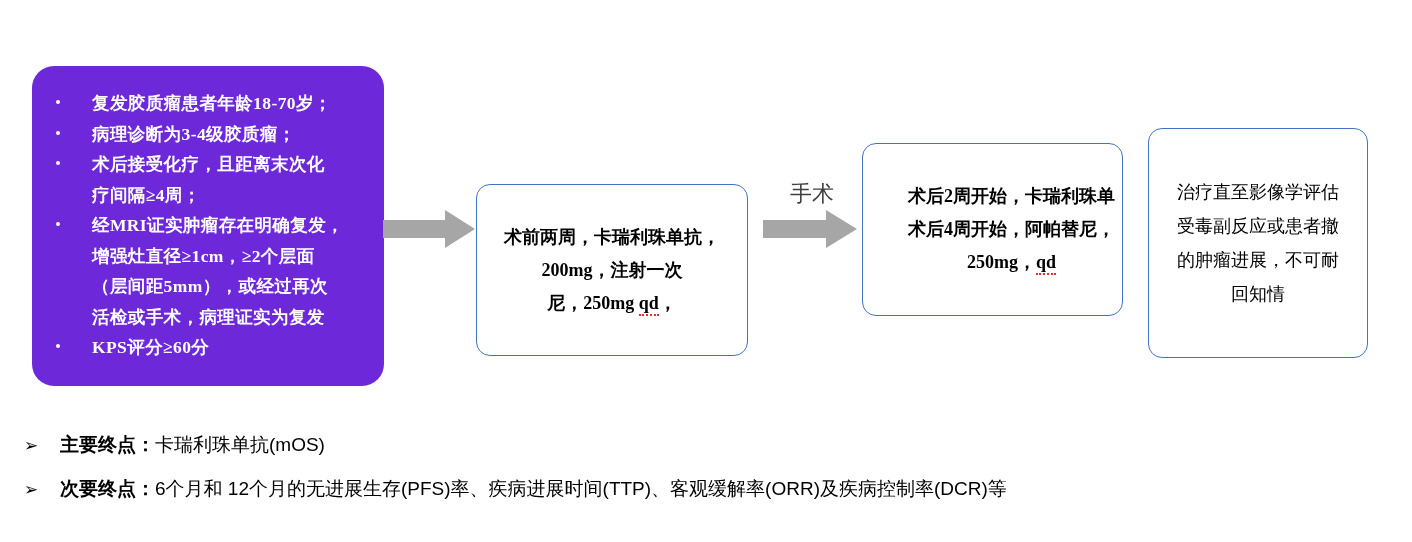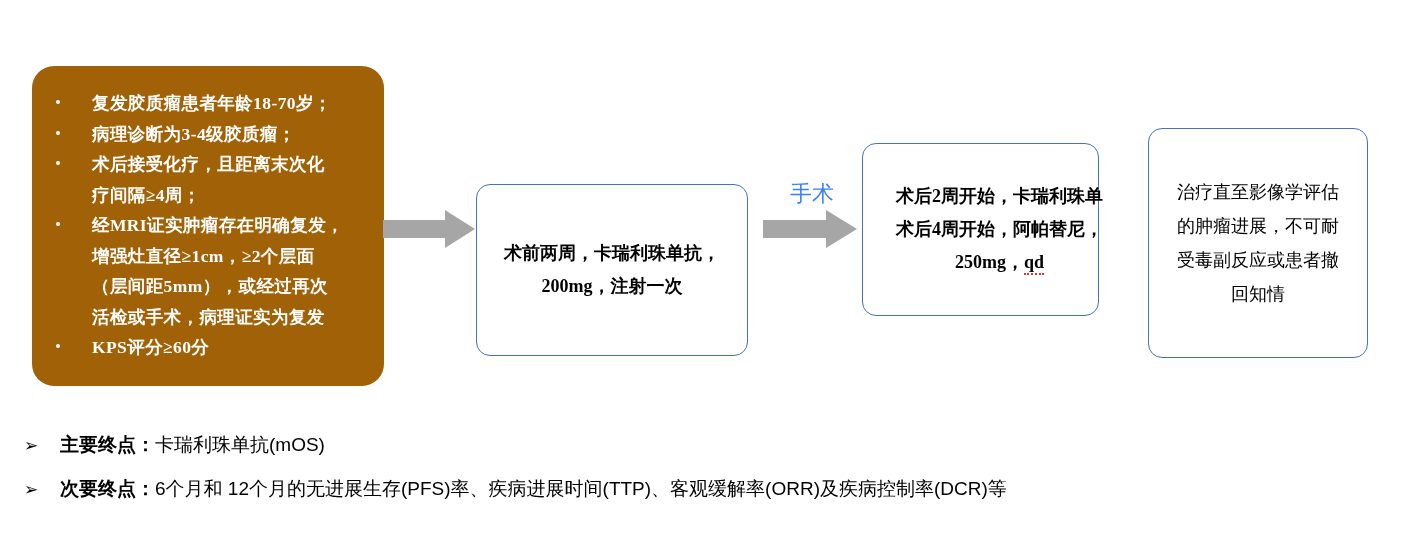--- a/index.html
+++ b/index.html
@@ -16,21 +16,21 @@
     color: #000000;
   }
 
   
   #eligibility-box {
     position: absolute;
     left: 32px;
     top: 66px;
     width: 352px;
     height: 320px;
-    background: #a16207;
+    background: #6d28d9;
     border-radius: 22px;
     box-sizing: border-box;
     color: #ffffff;
     padding: 22px 16px 10px 14px;
   }
   #eligibility-box .crit-list {
     list-style: none;
     margin: 0;
     padding: 0;
   }
@@ -90,42 +90,42 @@
     font-weight: normal;
     font-size: 18px;
     line-height: 34px;
   }
   .squiggle {
     border-bottom: 2px dotted #e03030;
     padding-bottom: 1px;
   }
 
   #preop-box  { left: 476px;  top: 144px; width: 272px; height: 172px; margin-top: 40px; }
-  #postop-box { left: 862px;  top: 143px; width: 237px; height: 173px; padding-left: 48px; }
+  #postop-box { left: 862px;  top: 143px; width: 261px; height: 173px; padding-left: 48px; }
   #followup-box { left: 1148px; top: 128px; width: 220px; height: 230px; }
 
   
   .block-arrow {
     position: absolute;
     display: block;
   }
   #arrow-1 { left: 383px; top: 210px; width: 92px; height: 38px; }
   #arrow-2 { left: 763px; top: 210px; width: 94px; height: 38px; }
 
   
   #surgery-label {
     position: absolute;
     left: 770px;
     top: 180px;
     width: 84px;
     text-align: center;
     font-family: "Liberation Sans", "DejaVu Sans", sans-serif;
     font-size: 22px;
     line-height: 28px;
-    color: #3b82f6;
+    color: #404040;
     white-space: nowrap;
   }
 
   
   #endpoints {
     position: absolute;
     left: 24px;
     top: 430px;
     width: 1340px;
   }
@@ -188,37 +188,38 @@
   <div class="enroll-count">N=30</div>
 </div>
 
 <svg id="arrow-1" class="block-arrow" viewBox="0 0 92 38">
   <polygon points="0,10 62,10 62,0 92,19 62,38 62,28 0,28" fill="#A6A6A6"></polygon>
 </svg>
 
 <div id="preop-box" class="stage-box">
   <div class="line">术前两周，卡瑞利珠单抗，</div>
   <div class="line">200mg，注射一次</div>
+  <div class="line"><span>尼，250mg </span><span class="squiggle">qd</span><span>，</span></div>
 </div>
 
 <div id="surgery-label">手术</div>
 <svg id="arrow-2" class="block-arrow" viewBox="0 0 94 38">
   <polygon points="0,10 63,10 63,0 94,19 63,38 63,28 0,28" fill="#A6A6A6"></polygon>
 </svg>
 
 <div id="postop-box" class="stage-box">
   <div class="line">术后2周开始，卡瑞利珠单</div>
   <div class="line">术后4周开始，阿帕替尼，</div>
   <div class="line"><span>250mg，</span><span class="squiggle">qd</span></div>
 </div>
 
 <div id="followup-box" class="stage-box">
   <div class="line sans">治疗直至影像学评估</div>
+  <div class="line sans">受毒副反应或患者撤</div>
   <div class="line sans">的肿瘤进展，不可耐</div>
-  <div class="line sans">受毒副反应或患者撤</div>
   <div class="line sans">回知情</div>
 </div>
 
 <div id="endpoints">
   <div class="endpoint-row">
     <span class="ep-bullet">➢</span>
     <span class="ep-label">主要终点：</span>
     <span class="ep-text">卡瑞利珠单抗(mOS)</span>
   </div>
   <div class="endpoint-row">

